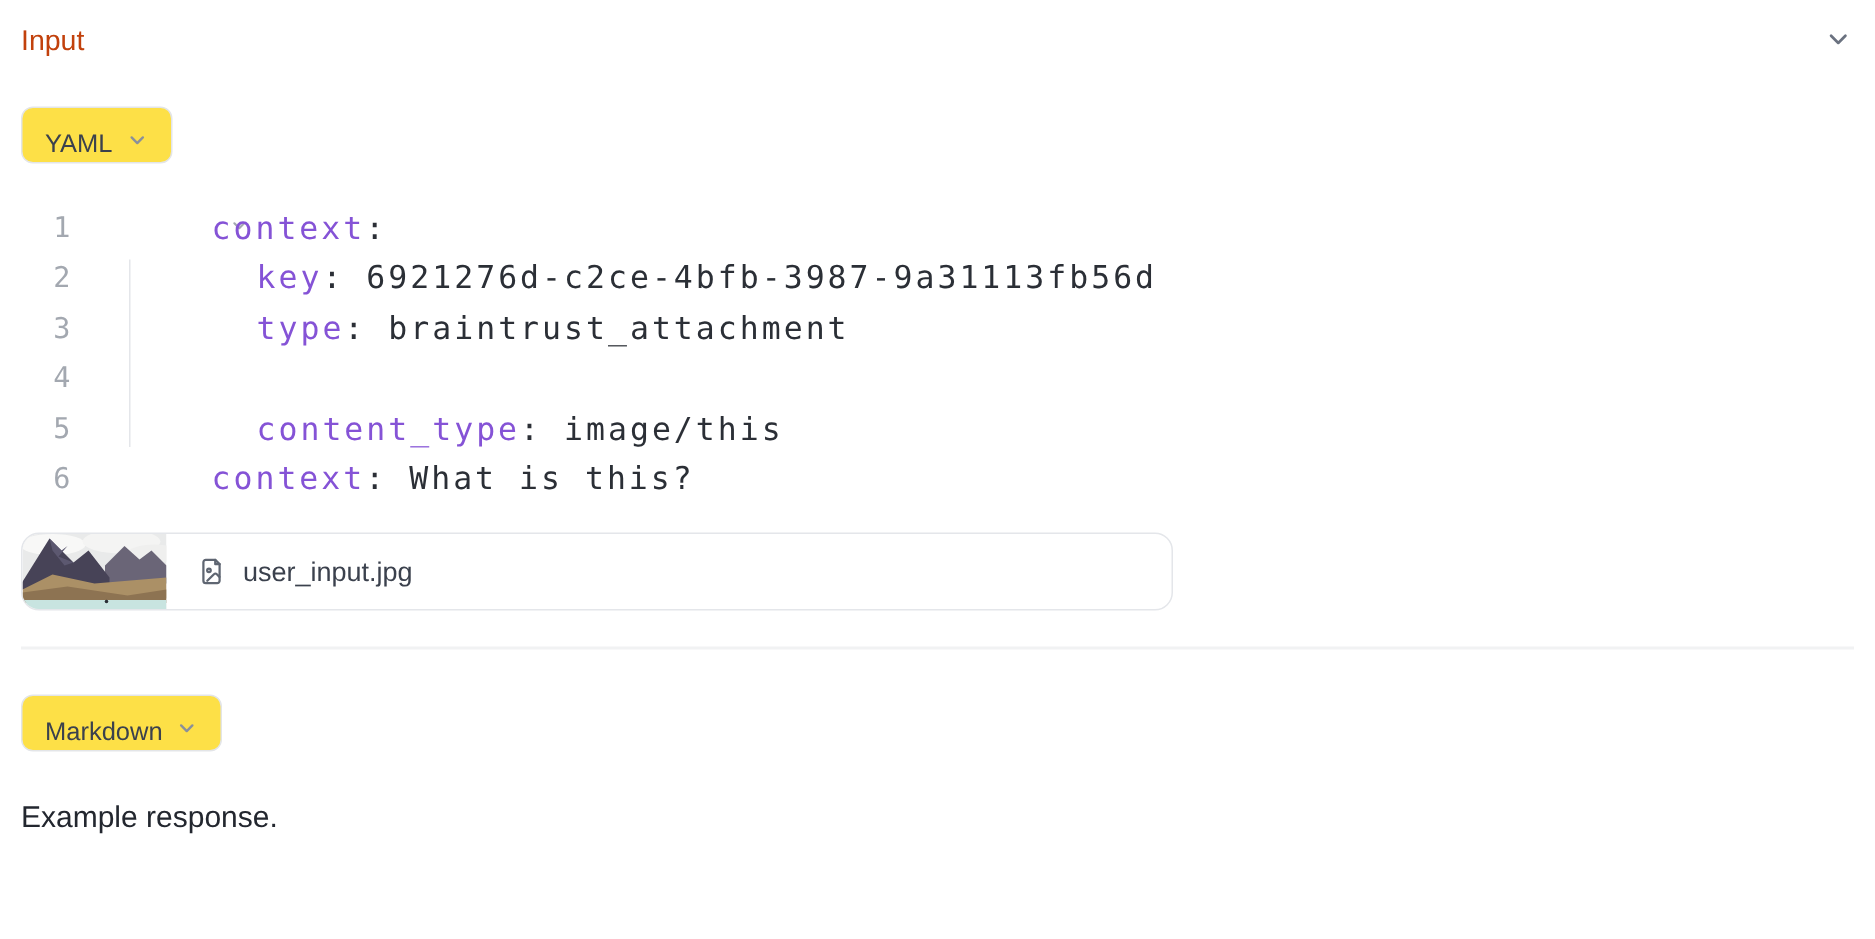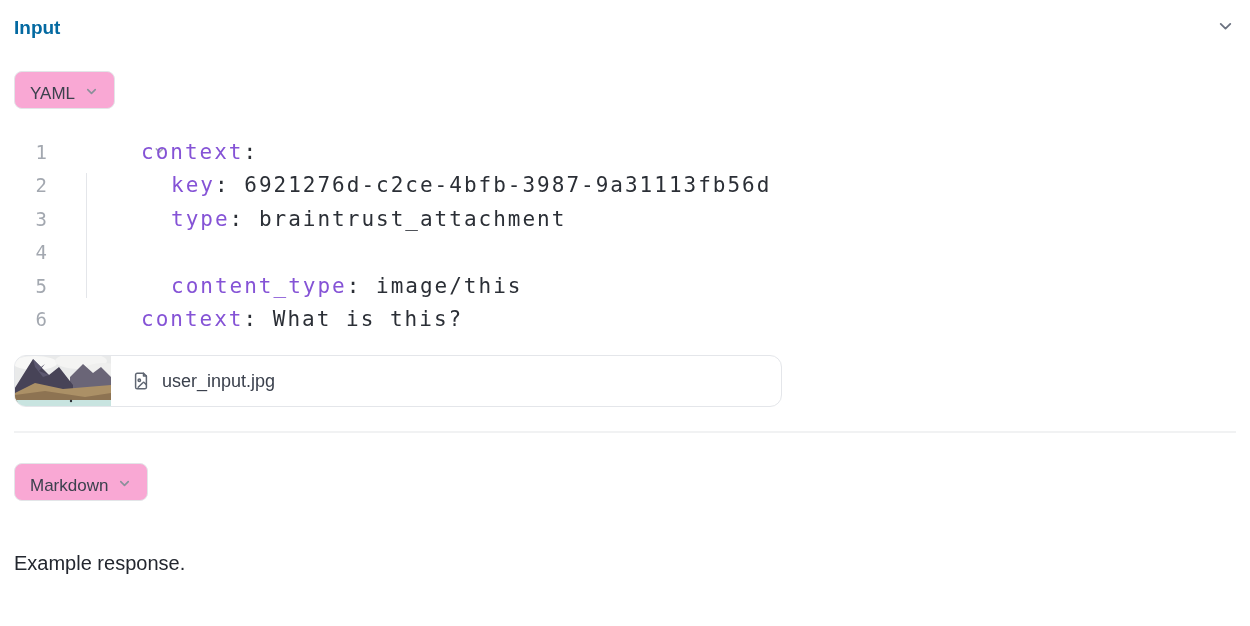--- a/index.html
+++ b/index.html
@@ -15,42 +15,42 @@
 
   
   .section-header {
     display: flex;
     align-items: center;
     justify-content: space-between;
     padding-top: 15px;
   }
   .section-title {
     font-size: 19px;
-    font-weight: 700;
-    color: #0369a1;
+    font-weight: 400;
+    color: #c2410c;
     line-height: 26px;
   }
   .collapse-btn {
     background: none;
     border: none;
     cursor: pointer;
     display: flex;
     align-items: center;
     padding: 2px;
   }
 
   
   .format-btn {
     margin-top: 30px;
     display: inline-flex;
-    align-items: flex-end;
+    align-items: flex-start;
     gap: 9px;
     height: 38px;
-    padding: 4px 15px;
-    background: #f9a8d4;
+    padding: 14px 15px;
+    background: #fde047;
     border: 1px solid #e3e5e8;
     border-radius: 8px;
     font-family: "Liberation Sans", sans-serif;
     font-size: 17px;
     font-weight: 500;
     color: #3b414d;
     cursor: pointer;
   }
 
   
@@ -131,21 +131,21 @@
   
   .section-divider {
     margin-top: 24px;
     height: 2px;
     background: #f1f2f3;
     border: none;
   }
 
   
   .response-text {
-    margin-top: 48px;
+    margin-top: 30px;
     font-size: 20px;
     color: #23272f;
     line-height: 28px;
   }
 </style>
 </head>
 <body>
 
 <section>
   <div class="section-header">

